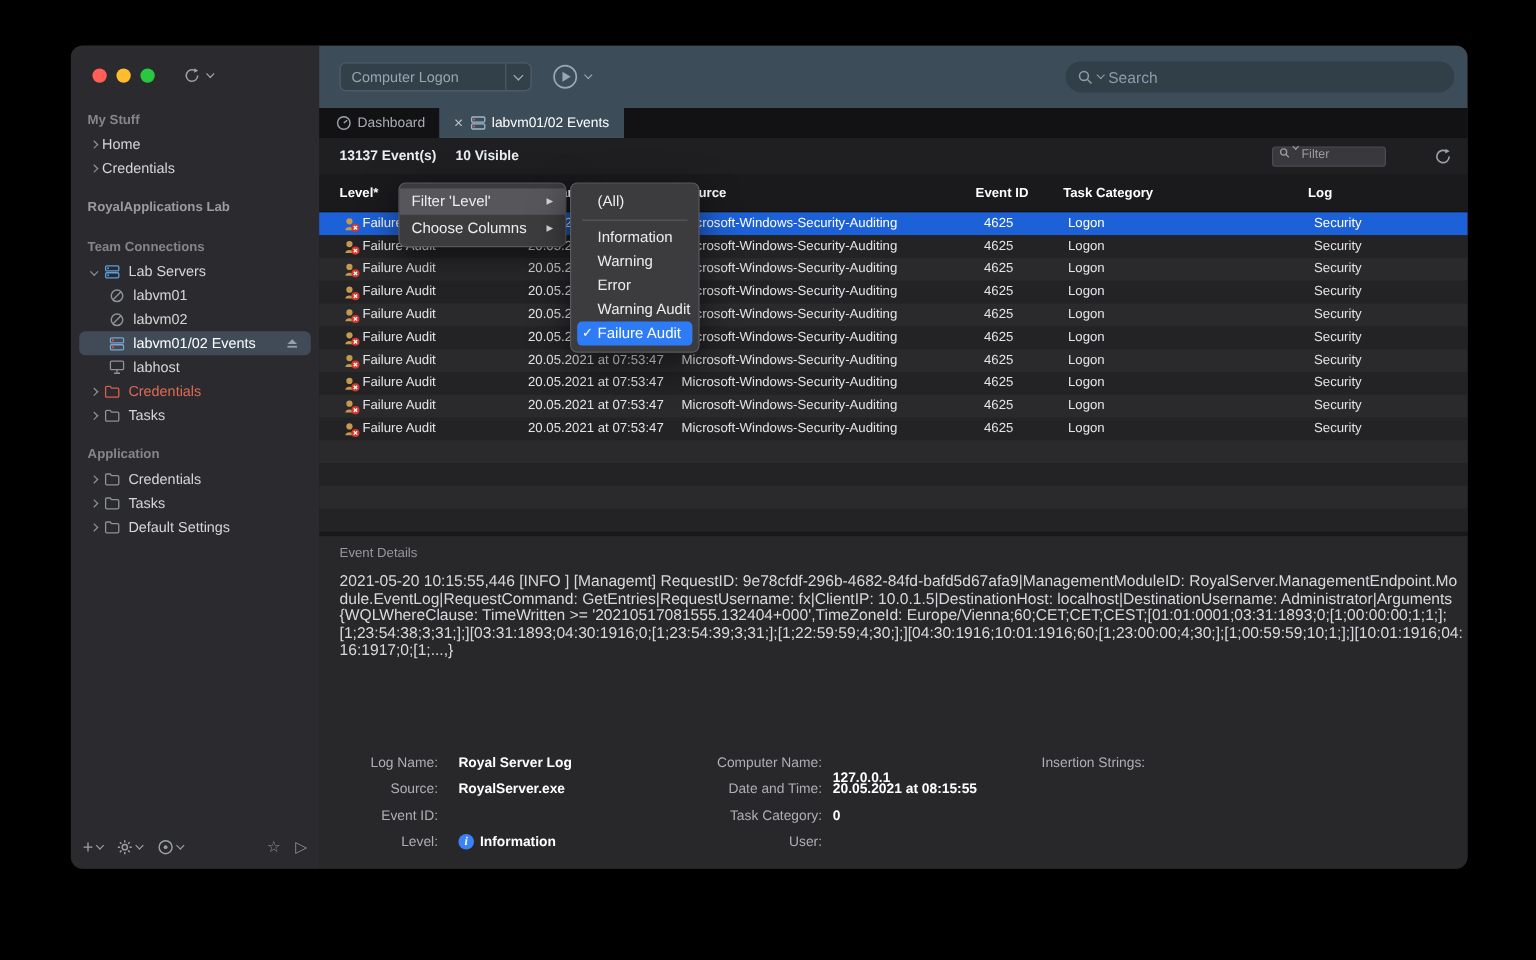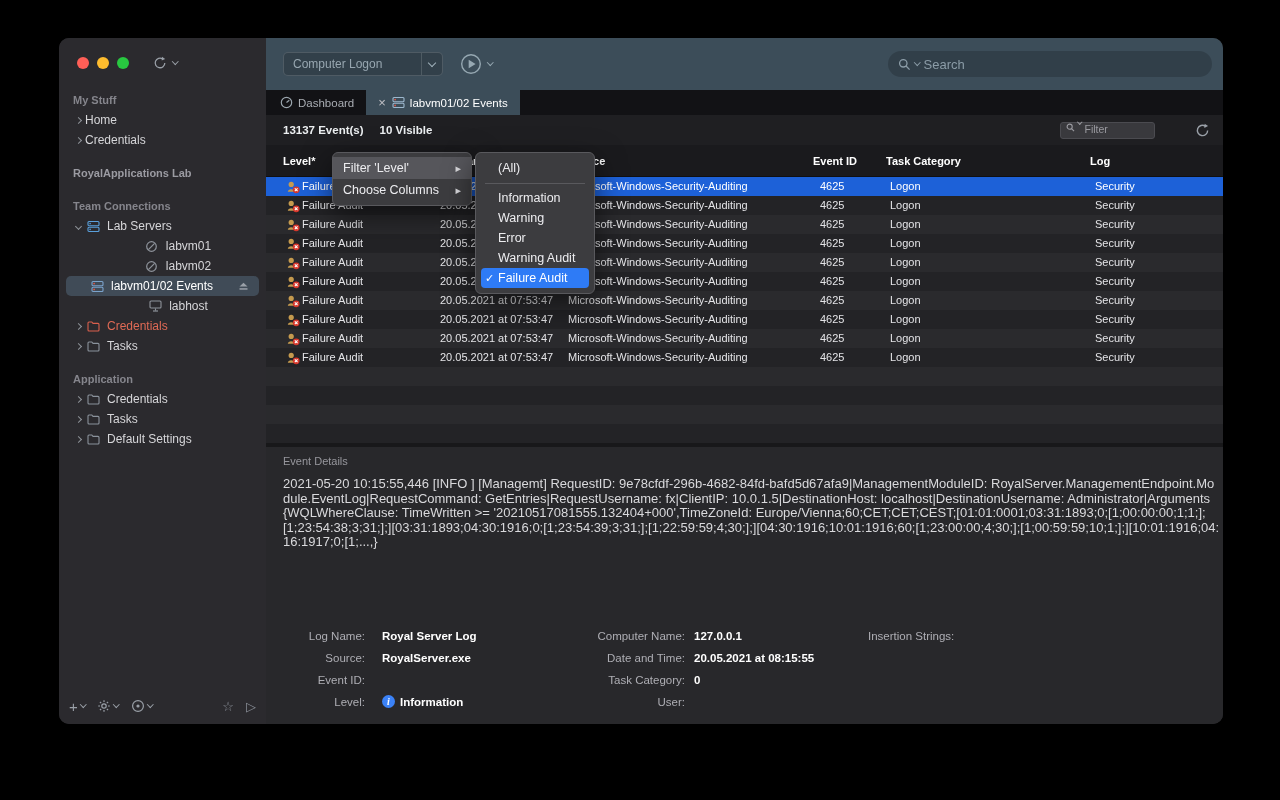--- a/index.html
+++ b/index.html
@@ -16,21 +16,21 @@
   .sb-topicon{position:absolute;left:94px;top:18px;display:flex;align-items:center;gap:6px;color:#9aa0a8;}
   .dchev{display:inline-block;width:5px;height:5px;border-right:1.5px solid #8e9298;border-bottom:1.5px solid #8e9298;}
   .dchev.right{transform:rotate(-45deg);} .dchev.down{transform:rotate(45deg);}
   .chev{display:inline-block;width:6px;height:6px;border-right:1.5px solid currentColor;border-bottom:1.5px solid currentColor;transform:rotate(45deg);margin-top:-3px;}
   .chev.small{width:4.5px;height:4.5px;}
   .shead{position:absolute;left:14px;height:16px;line-height:16px;font-size:11px;font-weight:700;color:#85858c;}
   .sitem{position:absolute;left:0;right:0;height:20px;display:flex;align-items:center;font-size:12px;color:#d6d6d9;cursor:default;}
   .sitem .disc{margin-left:14px;width:10px;flex:0 0 10px;display:flex;justify-content:center;}
   .sitem .sicon{width:16px;flex:0 0 16px;display:flex;justify-content:center;margin-left:2px;margin-right:4px;}
   .sitem .slabel{margin-left:2px;white-space:nowrap;}
-  .sitem.nested{padding-left:30px;justify-content:center;}
+  .sitem.nested{padding-left:30px;}
   .sitem.nested .sicon{margin-left:0;}
   .sitem.selected{left:7px;right:7px;background:#404b57;border-radius:5px;padding-left:23px;color:#fff;}
   .sitem .eject{margin-left:auto;margin-right:10px;display:flex;}
   .sitem.prod{color:#e06a55;}
   .sb-bottom{position:absolute;left:10px;right:10px;bottom:7px;height:22px;display:flex;align-items:center;color:#9aa0a8;gap:4px;}
   .sb-bottom .grp{display:flex;align-items:center;gap:3px;margin-right:8px;}
   .sb-bottom .plus{font-size:15px;line-height:15px;font-weight:400;}
   .sb-right{margin-left:auto;display:flex;align-items:center;gap:12px;font-size:13px;color:#8a8f98;}
 
   
@@ -82,21 +82,21 @@
   .info-dot{position:absolute;left:116px;top:248px;width:13px;height:13px;border-radius:50%;background:#3b82f7;
     color:#fff;font-family:"Liberation Serif",serif;font-style:italic;font-weight:700;font-size:10px;
     text-align:center;line-height:13px;}
 
   
   .menu{position:absolute;left:273px;top:114px;width:140px;background:#3c3c3f;border:1px solid #59595d;
     border-radius:6px;box-shadow:0 10px 30px rgba(0,0,0,.55);padding:4px 0;z-index:60;}
   .menu-item{height:22px;line-height:22px;padding:0 10px;color:#ededf0;font-size:12.5px;display:flex;justify-content:space-between;align-items:center;}
   .menu-item.hl{background:#56565b;}
   .marr{color:#d6d6da;font-size:11px;}
-  .submenu{position:absolute;left:416px;top:114px;width:120px;background:#3c3c3f;border:1px solid #59595d;
+  .submenu{position:absolute;left:416px;top:114px;width:108px;background:#3c3c3f;border:1px solid #59595d;
     border-radius:6px;box-shadow:0 10px 30px rgba(0,0,0,.55);padding:5px 0;z-index:61;}
   .sub-item{position:relative;height:20px;line-height:20px;padding-left:22px;font-size:12.5px;color:#ededf0;white-space:nowrap;}
   .menu-sep{height:1px;background:#59595d;margin:5px 9px 4px 9px;}
   .sub-item.sel{background:#2e7bf6;margin:0 5px;border-radius:4px;padding-left:17px;color:#fff;}
   .sub-item .check{position:absolute;left:7px;font-size:11px;}
   .sub-item.sel .check{left:4px;}
 </style>
 </head>
 <body>
 
@@ -514,21 +514,21 @@
     <div class="f-value" style="left:116px;top:183px">Royal Server Log</div>
     <div class="f-label" style="left:0;top:205px;width:99px">Source:</div>
     <div class="f-value" style="left:116px;top:205px">RoyalServer.exe</div>
     <div class="f-label" style="left:0;top:227px;width:99px">Event ID:</div>
     <div class="f-value" style="left:116px;top:227px"></div>
     <div class="f-label" style="left:0;top:249px;width:99px">Level:</div>
     <span class="info-dot">i</span>
     <div class="f-value" style="left:134px;top:249px">Information</div>
 
     <div class="f-label" style="left:280px;top:183px;width:139px">Computer Name:</div>
-    <div class="f-value" style="left:428px;top:183px">127.0.0.1</div>
+    <div class="f-value" style="left:428px;top:196px">127.0.0.1</div>
     <div class="f-label" style="left:280px;top:205px;width:139px">Date and Time:</div>
     <div class="f-value" style="left:428px;top:205px">20.05.2021 at 08:15:55</div>
     <div class="f-label" style="left:280px;top:227px;width:139px">Task Category:</div>
     <div class="f-value" style="left:428px;top:227px">0</div>
     <div class="f-label" style="left:280px;top:249px;width:139px">User:</div>
     <div class="f-value" style="left:428px;top:249px"></div>
 
     <div class="f-label" style="left:602px;top:183px;width:95px;text-align:left">Insertion Strings:</div>
     <div class="f-value" style="left:705px;top:183px"></div>
   </div>

